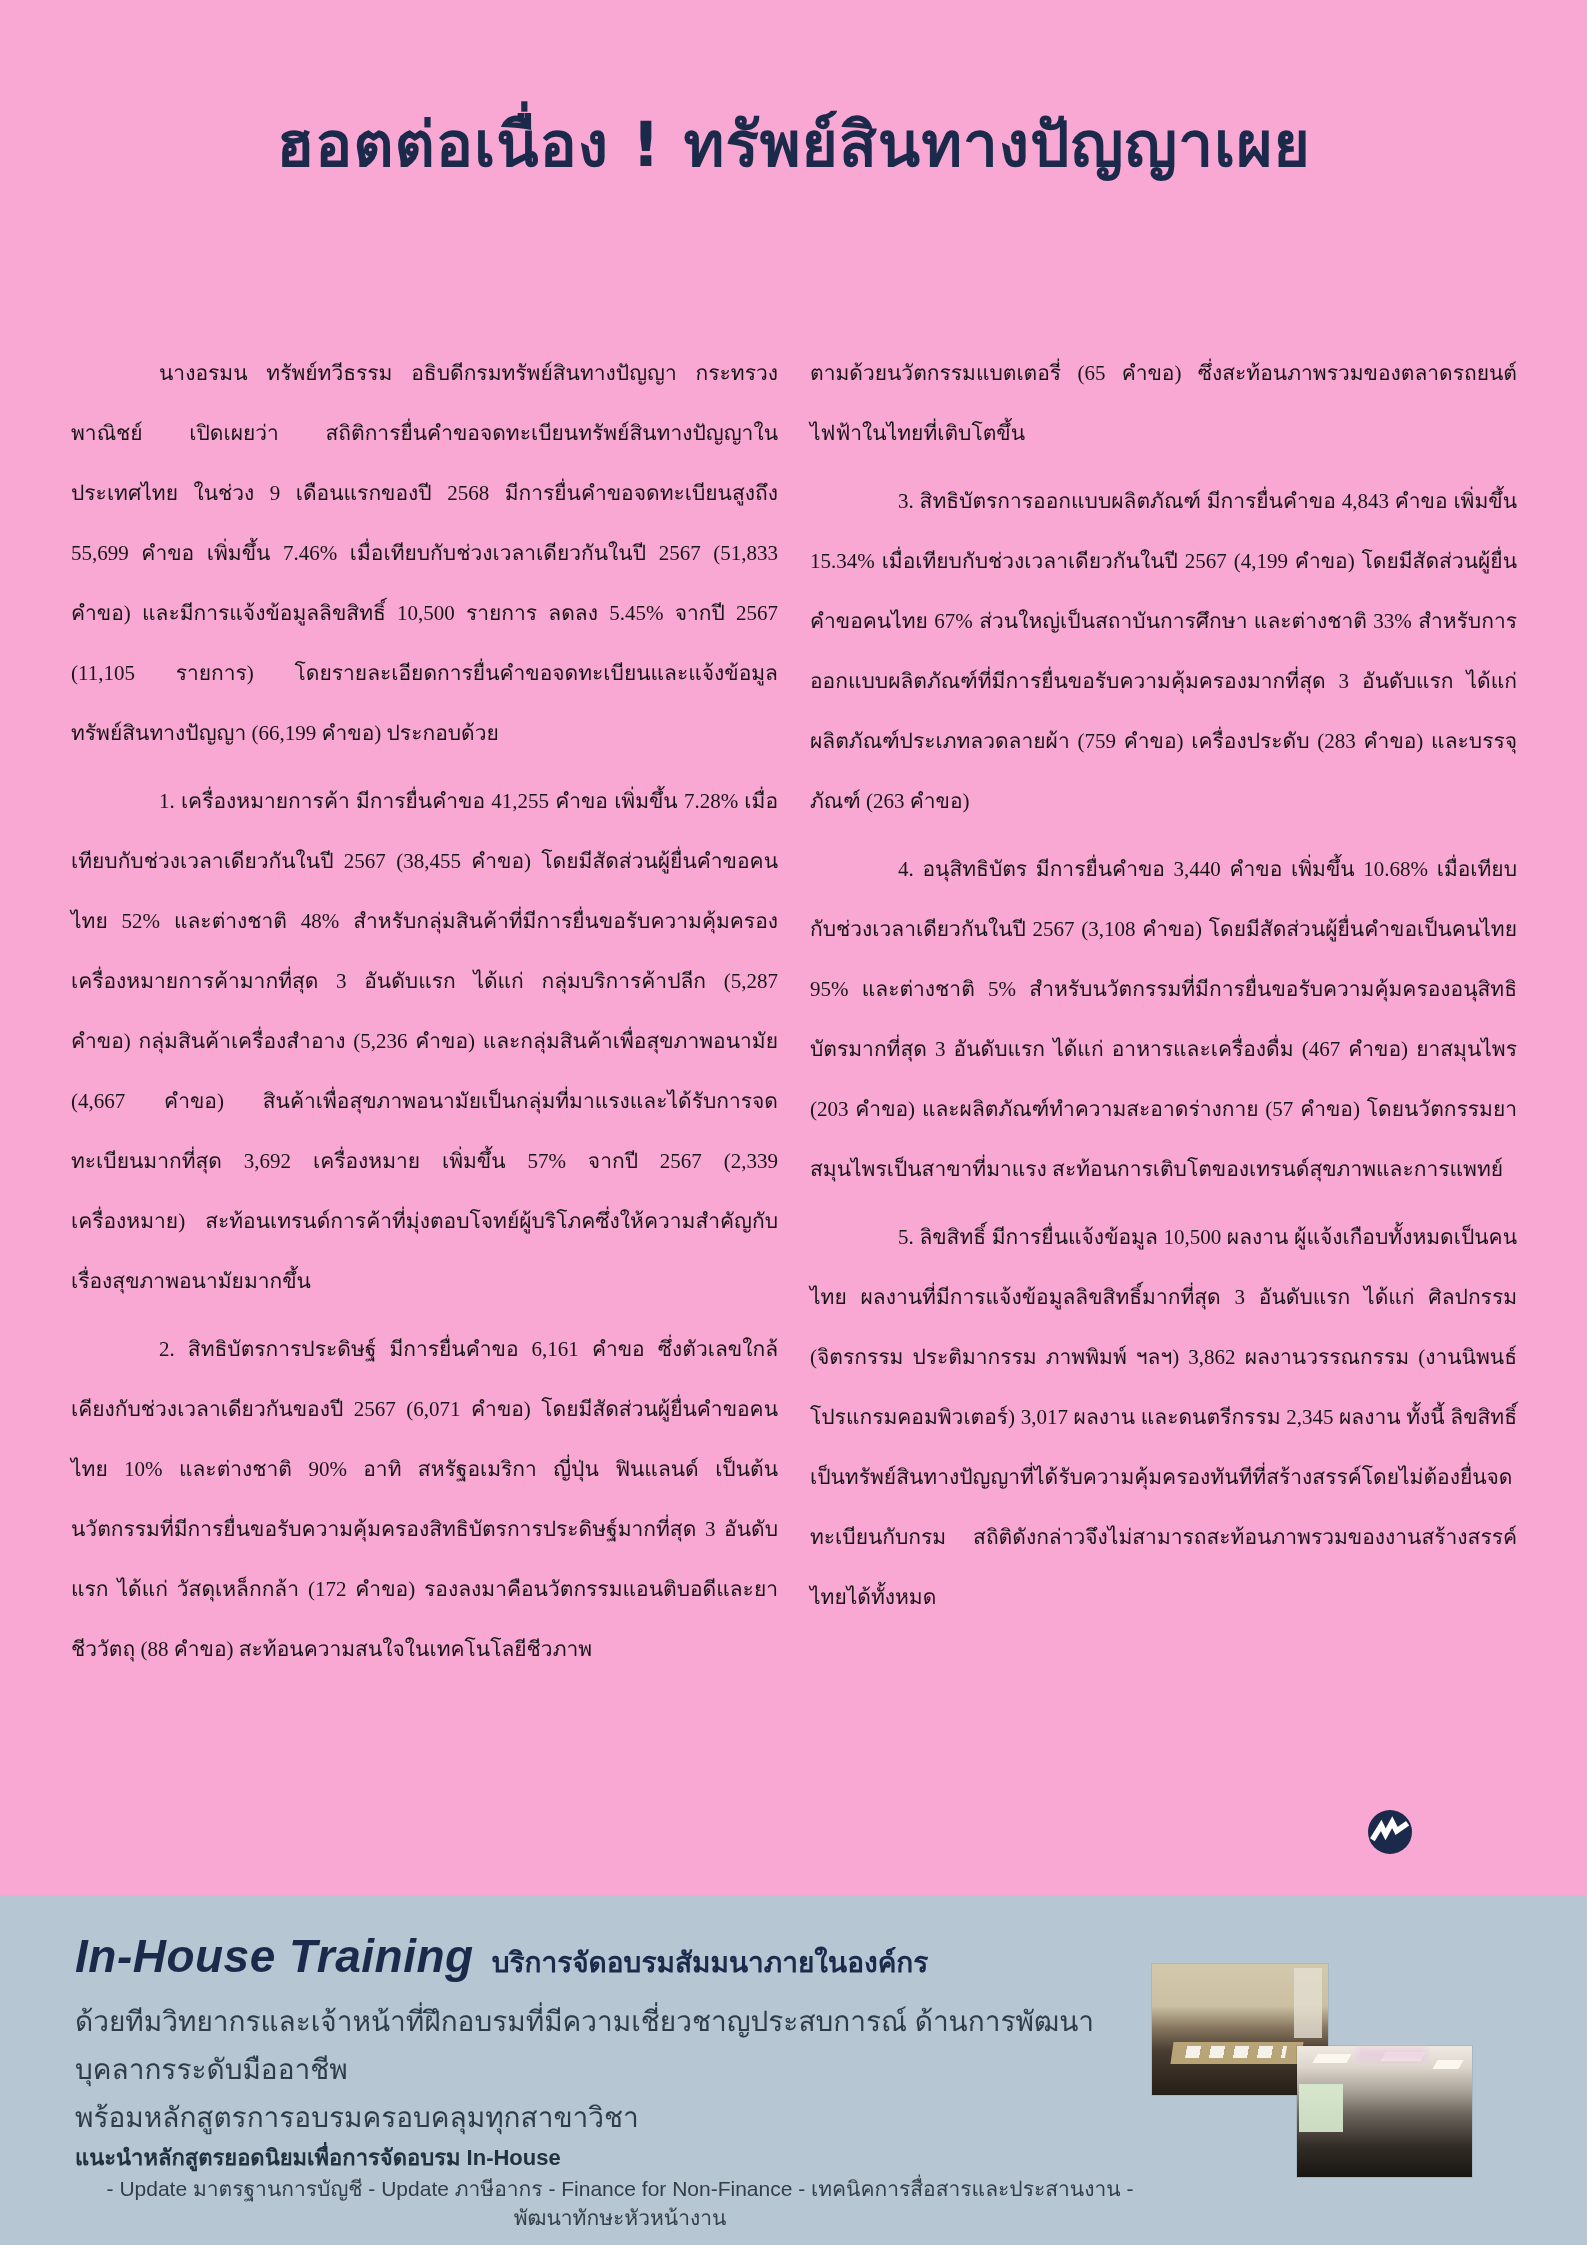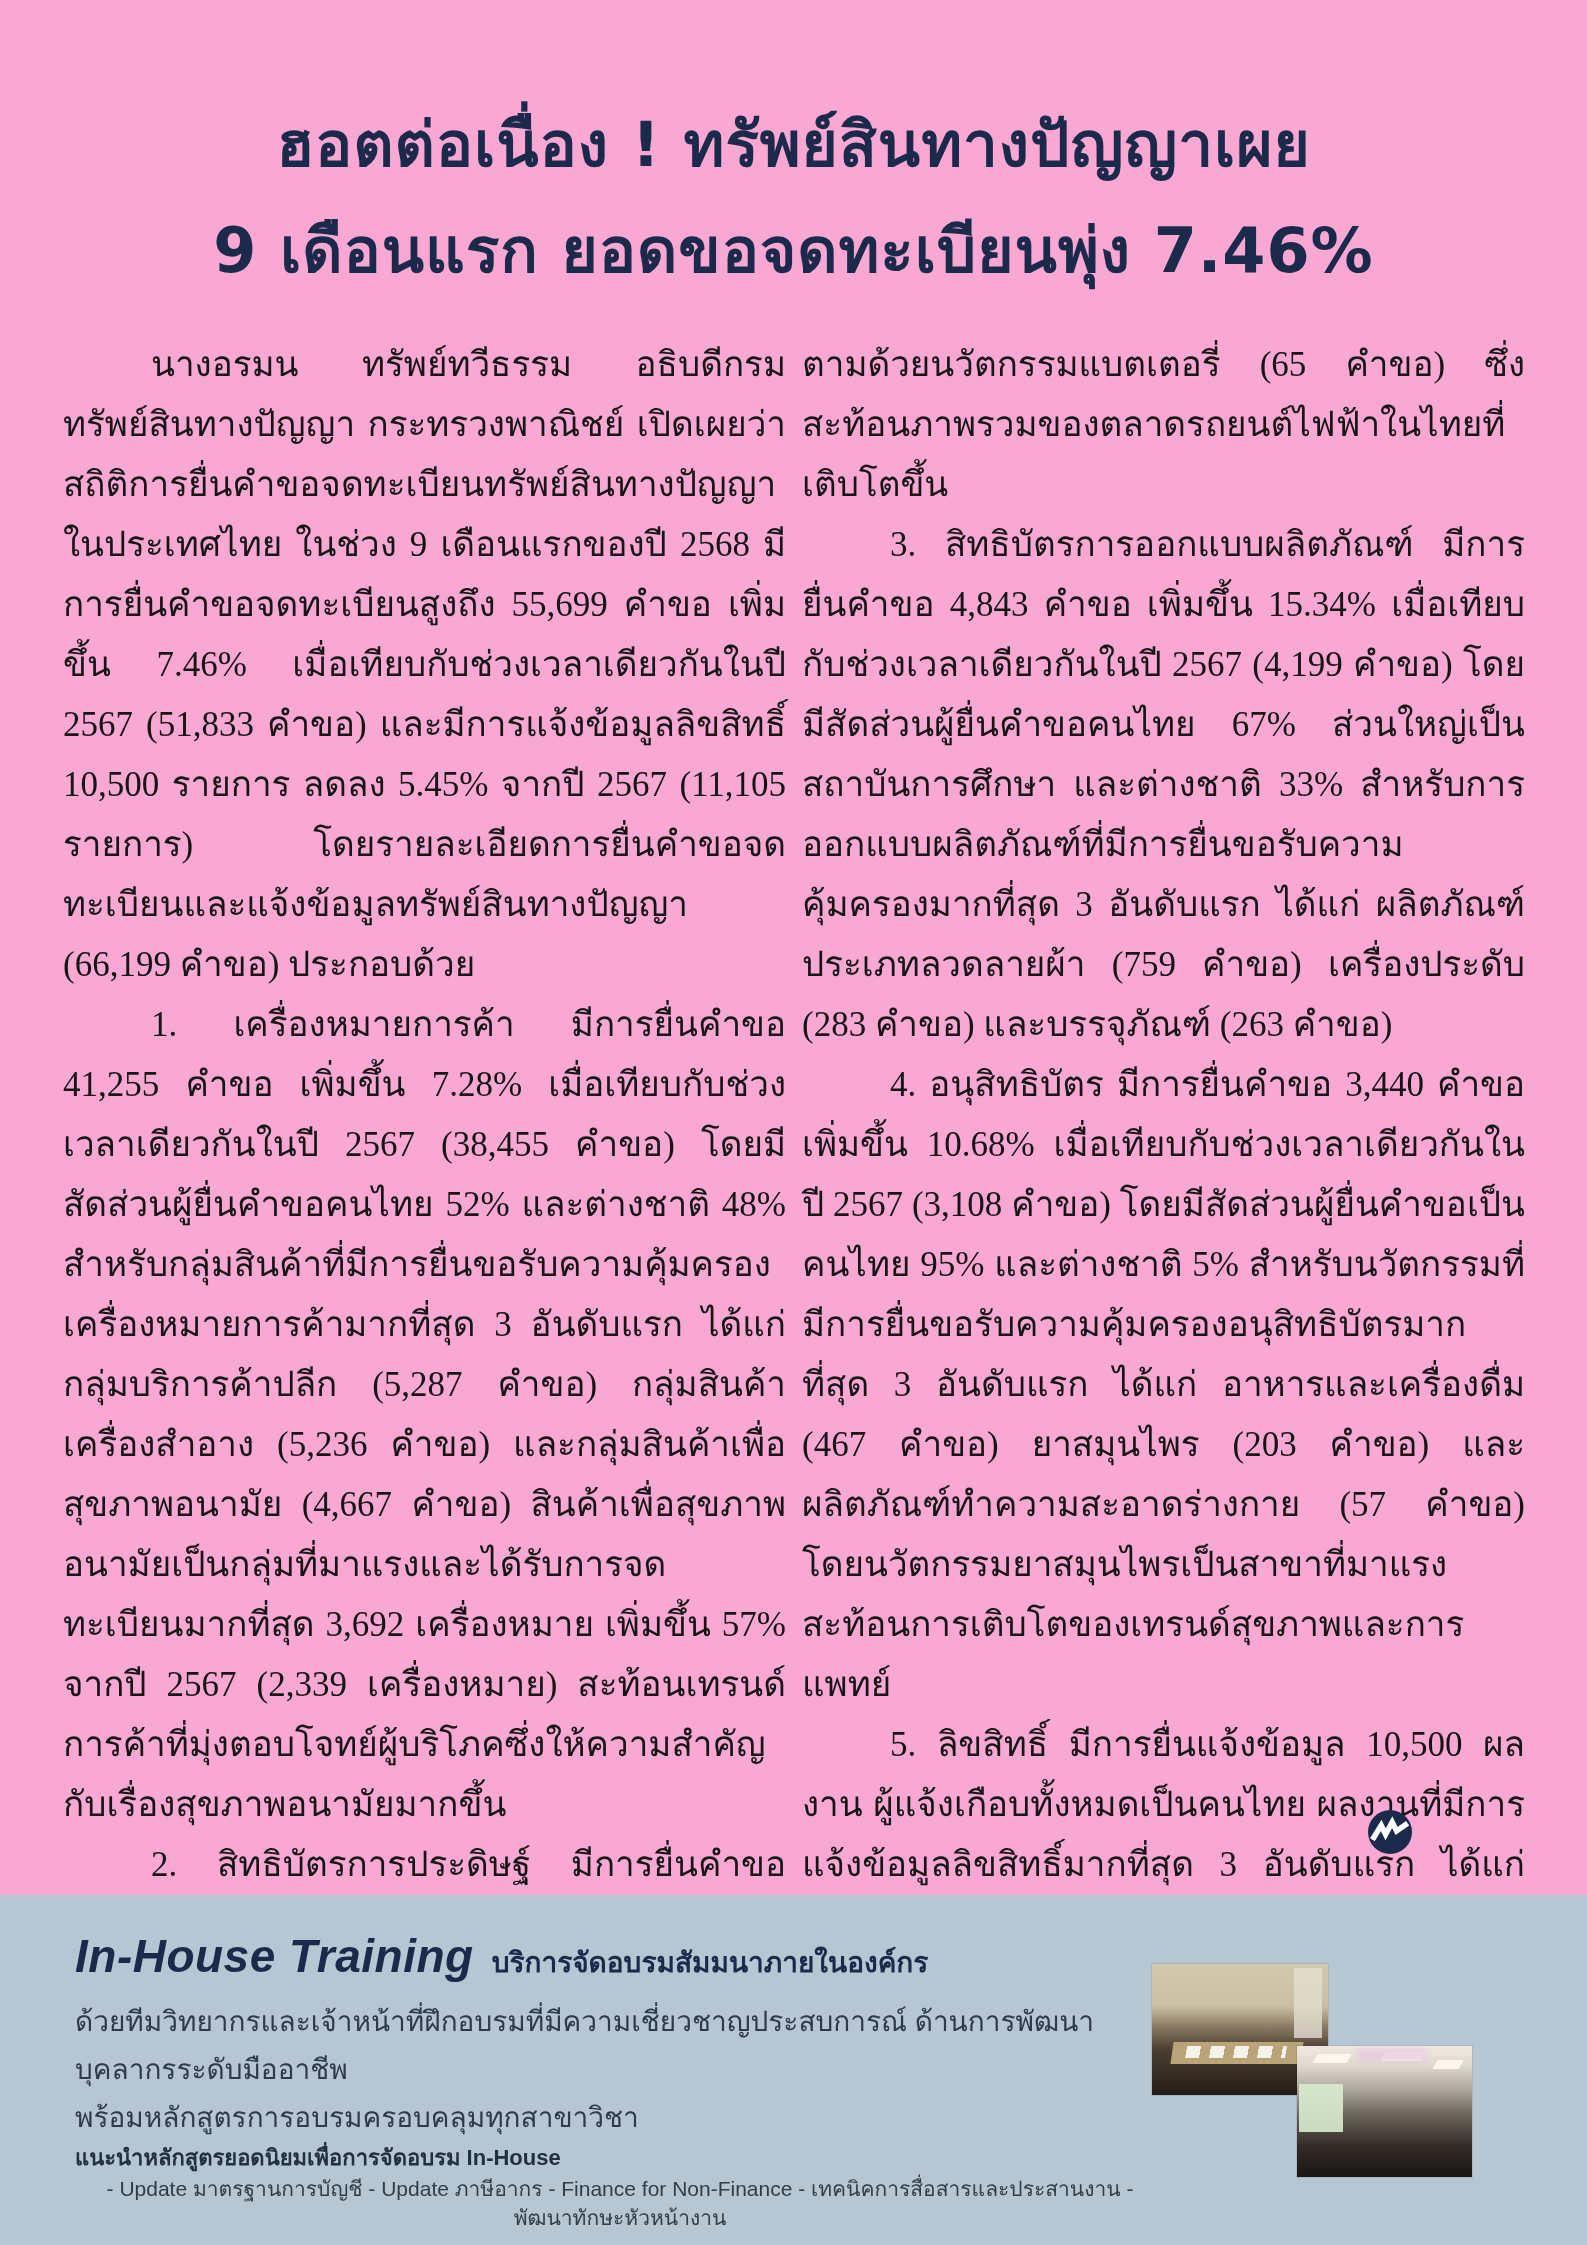--- a/index.html
+++ b/index.html
@@ -28,23 +28,23 @@
     line-height:106px;
     letter-spacing:1px;
   }
   
   .columns{
     position:absolute;top:335px;left:63px;width:1462px;
     display:flex;gap:16px;
   }
   .col{width:723px;}
   .col p{
-    margin:0;
+    margin:8px;
     text-align:justify;
-    font-size:35px;
+    font-size:21px;
     line-height:60px;
     color:var(--ink);
   }
   .col p.indent{text-indent:88px;}
   
   .end-logo{
     position:absolute;left:1368px;top:1810px;width:44px;height:44px;
   }
   .end-logo svg{display:block;width:100%;height:100%;}
   
@@ -90,21 +90,20 @@
   .photo-2 .screen{position:absolute;left:2px;top:38px;width:44px;height:48px;background:#d9ecd2;opacity:.9;}
   .photo-2 .glow{position:absolute;left:60px;top:2px;width:70px;height:14px;background:#e6c8de;filter:blur(3px);opacity:.7;}
 </style>
 </head>
 <body>
 
 <div class="page">
 
   <div class="headline">
     <div>ฮอตต่อเนื่อง ! ทรัพย์สินทางปัญญาเผย</div>
-    <div>9 เดือนแรก ยอดขอจดทะเบียนพุ่ง 7.46%</div>
   </div>
 
   <div class="columns">
     <div class="col">
       <p class="indent">นางอรมน ทรัพย์ทวีธรรม อธิบดีกรมทรัพย์สินทางปัญญา กระทรวงพาณิชย์ เปิดเผยว่า สถิติการยื่นคำขอจดทะเบียนทรัพย์สินทางปัญญาในประเทศไทย ในช่วง 9 เดือนแรกของปี 2568 มีการยื่นคำขอจดทะเบียนสูงถึง 55,699 คำขอ เพิ่มขึ้น 7.46% เมื่อเทียบกับช่วงเวลาเดียวกันในปี 2567 (51,833 คำขอ) และมีการแจ้งข้อมูลลิขสิทธิ์ 10,500 รายการ ลดลง 5.45% จากปี 2567 (11,105 รายการ) โดยรายละเอียดการยื่นคำขอจดทะเบียนและแจ้งข้อมูลทรัพย์สินทางปัญญา (66,199 คำขอ) ประกอบด้วย</p>
       <p class="indent">1. เครื่องหมายการค้า มีการยื่นคำขอ 41,255 คำขอ เพิ่มขึ้น 7.28% เมื่อเทียบกับช่วงเวลาเดียวกันในปี 2567 (38,455 คำขอ) โดยมีสัดส่วนผู้ยื่นคำขอคนไทย 52% และต่างชาติ 48% สำหรับกลุ่มสินค้าที่มีการยื่นขอรับความคุ้มครองเครื่องหมายการค้ามากที่สุด 3 อันดับแรก ได้แก่ กลุ่มบริการค้าปลีก (5,287 คำขอ) กลุ่มสินค้าเครื่องสำอาง (5,236 คำขอ) และกลุ่มสินค้าเพื่อสุขภาพอนามัย (4,667 คำขอ) สินค้าเพื่อสุขภาพอนามัยเป็นกลุ่มที่มาแรงและได้รับการจดทะเบียนมากที่สุด 3,692 เครื่องหมาย เพิ่มขึ้น 57% จากปี 2567 (2,339 เครื่องหมาย) สะท้อนเทรนด์การค้าที่มุ่งตอบโจทย์ผู้บริโภคซึ่งให้ความสำคัญกับเรื่องสุขภาพอนามัยมากขึ้น</p>
       <p class="indent">2. สิทธิบัตรการประดิษฐ์ มีการยื่นคำขอ 6,161 คำขอ ซึ่งตัวเลขใกล้เคียงกับช่วงเวลาเดียวกันของปี 2567 (6,071 คำขอ) โดยมีสัดส่วนผู้ยื่นคำขอคนไทย 10% และต่างชาติ 90% อาทิ สหรัฐอเมริกา ญี่ปุ่น ฟินแลนด์ เป็นต้น นวัตกรรมที่มีการยื่นขอรับความคุ้มครองสิทธิบัตรการประดิษฐ์มากที่สุด 3 อันดับแรก ได้แก่ วัสดุเหล็กกล้า (172 คำขอ) รองลงมาคือนวัตกรรมแอนติบอดีและยาชีววัตถุ (88 คำขอ) สะท้อนความสนใจในเทคโนโลยีชีวภาพ</p>
     </div>
     <div class="col">
       <p>ตามด้วยนวัตกรรมแบตเตอรี่ (65 คำขอ) ซึ่งสะท้อนภาพรวมของตลาดรถยนต์ไฟฟ้าในไทยที่เติบโตขึ้น</p>

